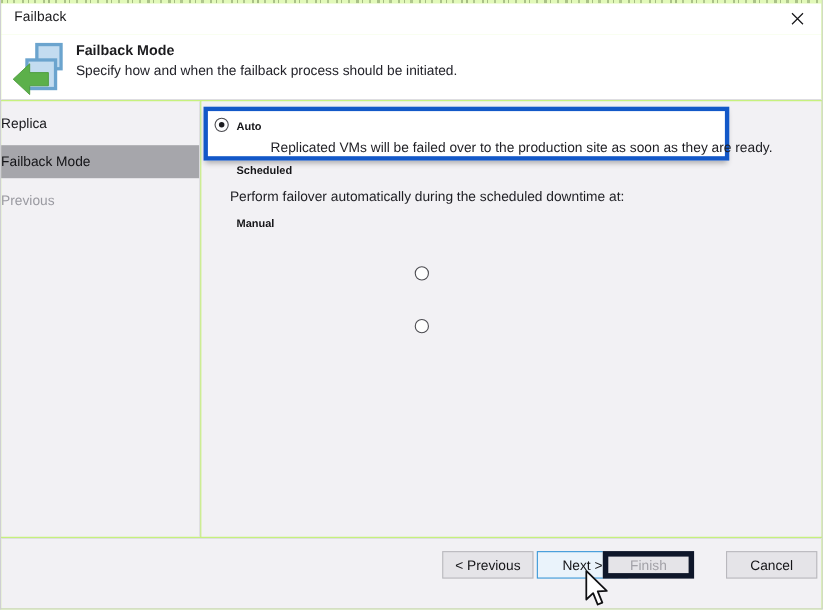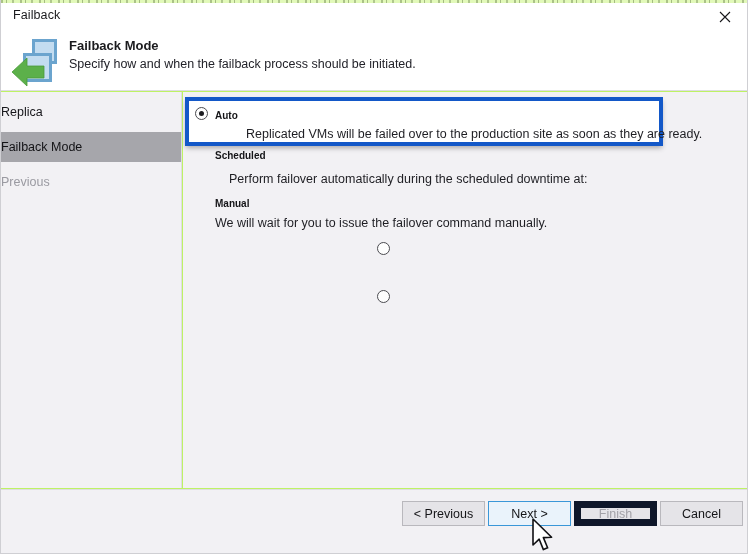--- a/index.html
+++ b/index.html
@@ -163,21 +163,21 @@
     white-space: nowrap;
   }
 
   
   #opt-auto-radio   { top: 15px; }
   #opt-auto-label   { top: 110px; left: 214px; }
   #opt-auto-desc    { top: 127px; left: 214px; margin-left: 31px; }
 
   #opt-sched-radio  { top: 150px; left: 194px; }
   #opt-sched-label  { top: 150px; left: 214px; }
-  #opt-sched-desc   { top: 172px; left: 228px; }
+  #opt-sched-desc   { top: 172px; left: 208px; }
 
   #opt-man-radio    { top: 198px; left: 194px; }
   #opt-man-label    { top: 198px; left: 214px; }
   #opt-man-desc     { top: 216px; left: 214px; }
 
   
   .time-field {
     position: absolute;
     left: 564px; top: 167px;
     width: 102px; height: 21px;
@@ -204,21 +204,21 @@
     color: #151518;
     font-family: "Liberation Sans", sans-serif;
     display: flex;
     align-items: center;
     justify-content: center;
     cursor: default;
     white-space: nowrap;
   }
   #btn-previous { left: 401px; width: 83px; }
   #btn-next     { left: 487px; width: 83px; background: #eaf3fb; border: 1px solid #3a97d8; }
-  #btn-finish   { left: 573px; width: 83px; color: #a3a2a8; background: #e5e4e8; border: 7px solid #0f172a; }
+  #btn-finish   { left: 547px; width: 83px; color: #a3a2a8; background: #e5e4e8; border: 5px solid #0f172a; }
   #btn-cancel   { left: 659px; width: 83px; }
 
   
   .cursor {
     position: absolute;
     left: 530px; top: 518px;
     width: 26px; height: 38px;
     pointer-events: none;
   }
 </style>
@@ -284,21 +284,20 @@
 
   </div>
 
   <div class="opt-label" id="opt-auto-label">Auto</div>
   <div class="opt-desc" id="opt-auto-desc">Replicated VMs will be failed over to the production site as soon as they are ready.</div>
 
   <div class="opt-label" id="opt-sched-label">Scheduled</div>
   <div class="opt-desc" id="opt-sched-desc">Perform failover automatically during the scheduled downtime at:</div>
 
   <div class="opt-label" id="opt-man-label">Manual</div>
-  <div class="opt-desc" id="opt-man-desc">We will wait for you to issue the failover command manually.</div>
 
   <div class="footer">
     <div class="btn" id="btn-previous">&lt; Previous</div>
     <div class="btn" id="btn-next">Next &gt;</div>
     <div class="btn" id="btn-finish">Finish</div>
     <div class="btn" id="btn-cancel">Cancel</div>
   </div>
 
   <div class="cursor">
     <svg width="26" height="38" viewBox="0 0 26 38" aria-hidden="true">

